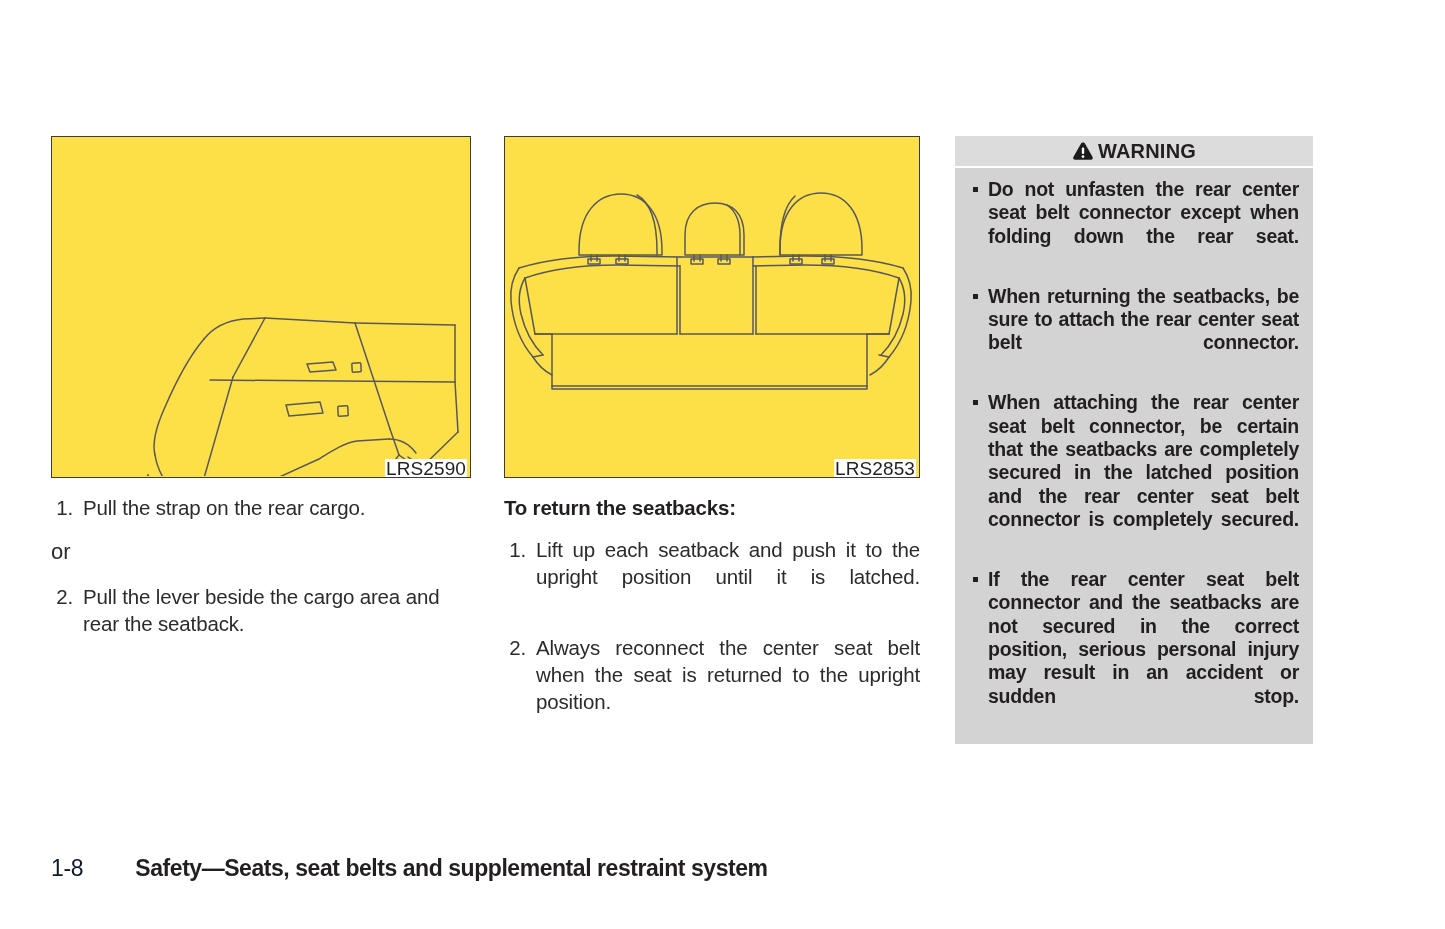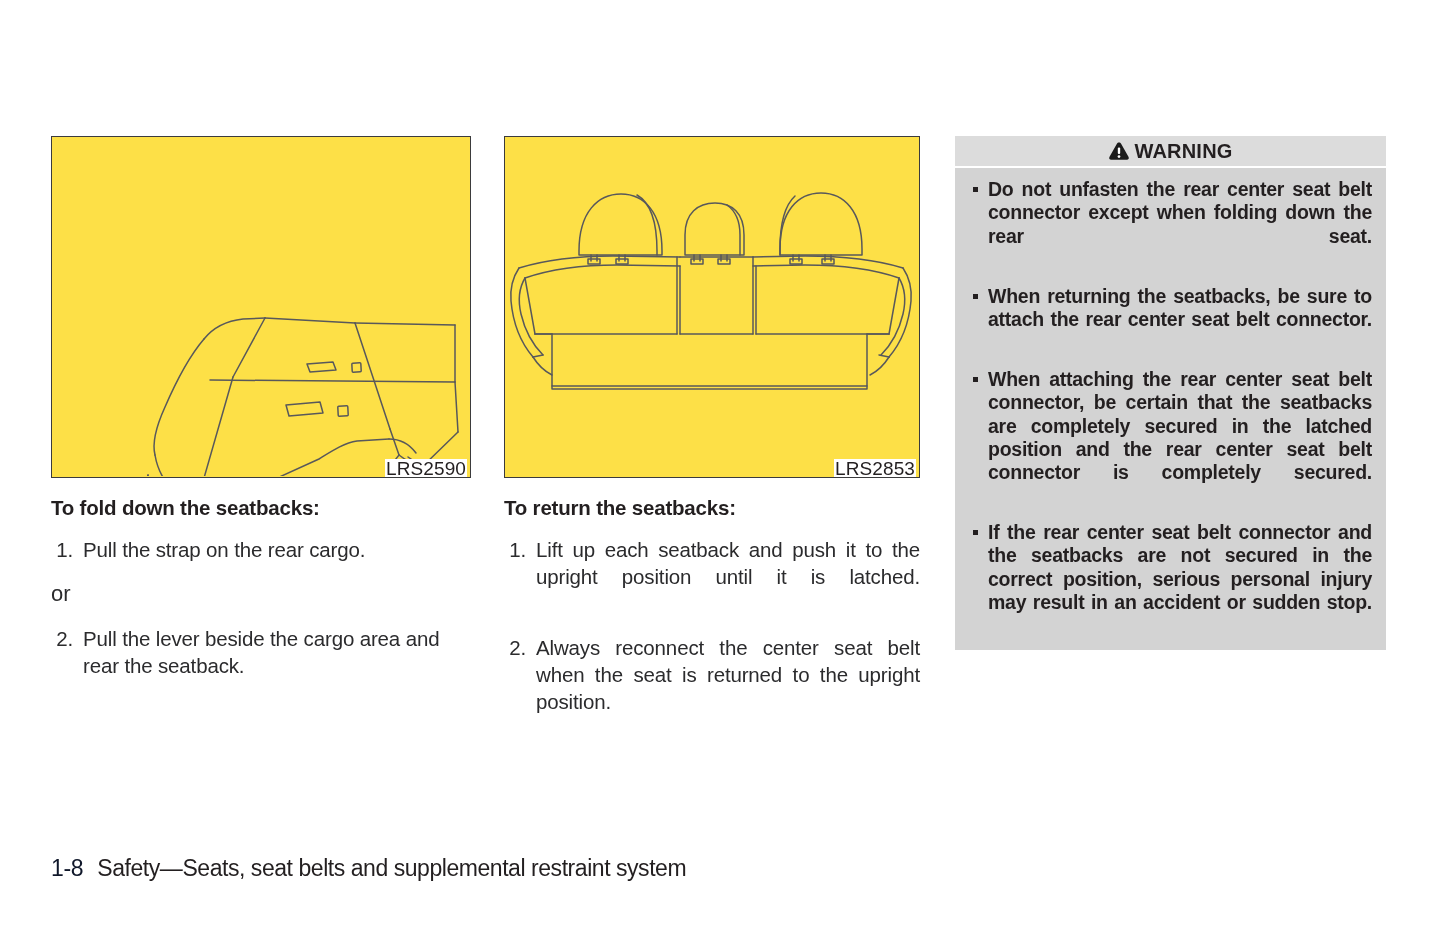--- a/index.html
+++ b/index.html
@@ -24,21 +24,21 @@
     width: 1445px;
     height: 929px;
   }
 
   .col {
     position: absolute;
     top: 136px;
   }
   .col-left   { left: 51px;  width: 420px; }
   .col-mid    { left: 504px; width: 416px; }
-  .col-right  { left: 955px; width: 431px; }
+  .col-right  { left: 955px; width: 358px; }
 
   
   .figure-box {
     position: relative;
     border: 1.5px solid #3b3b3d;
     background: #fde047;
     box-sizing: border-box;
     height: 342px;
     overflow: hidden;
   }
@@ -167,23 +167,24 @@
     white-space: nowrap;
   }
   .footer-page {
     font-size: 23px;
     color: #0f172a;
     letter-spacing: -0.3px;
     margin-right: 14px;
   }
   .footer-title {
     font-size: 23px;
-    font-weight: normal;
+    font-weight: bold;
     letter-spacing: -0.45px;
     color: #231f20;
+    margin-left: 38px;
   }
 </style>
 </head>
 <body>
 
 <div class="page">
 
   <div class="col col-left">
 
     <div class="figure-box">
@@ -231,21 +232,20 @@
 
         <path d="M255 227 L 281 225 L 284 233 L 258 235 Z"></path>
         <rect x="300" y="226" width="9" height="9" rx="1" transform="rotate(-3 304 230)"></rect>
 
         <path d="M234 268 L 268 265 L 271 276 L 237 279 Z"></path>
         <rect x="286" y="269" width="10" height="10" rx="1" transform="rotate(-3 291 274)"></rect>
       </svg>
       <span class="figure-caption">LRS2590</span>
     </div>
 
-    <h3 class="section-heading">To fold down the seatbacks:</h3>
 
     <ol class="steps">
       <li class="step">
         <span class="step-num">1.</span>
         <span class="step-text">Pull the strap on the rear cargo.</span>
       </li>
     </ol>
 
     <div class="or-line">or</div>
 

